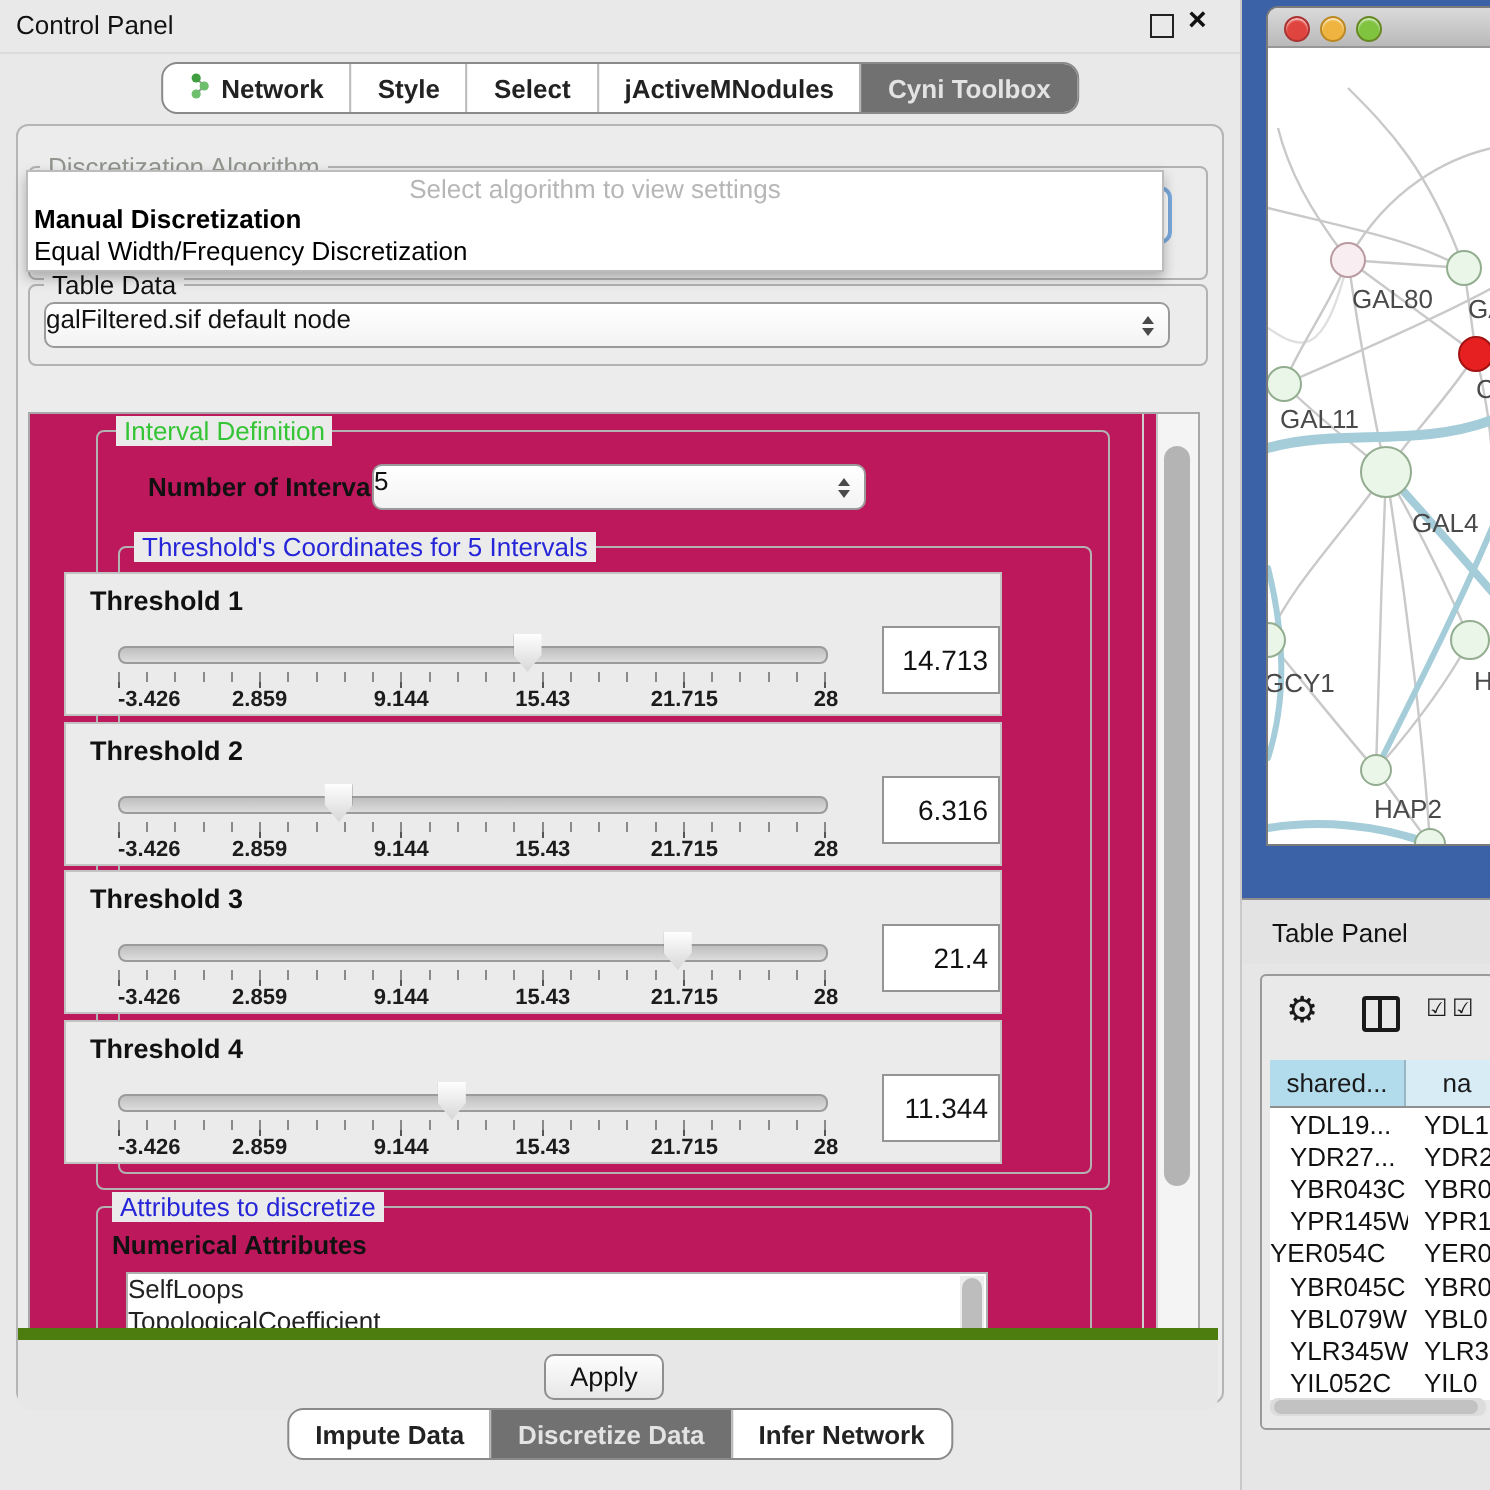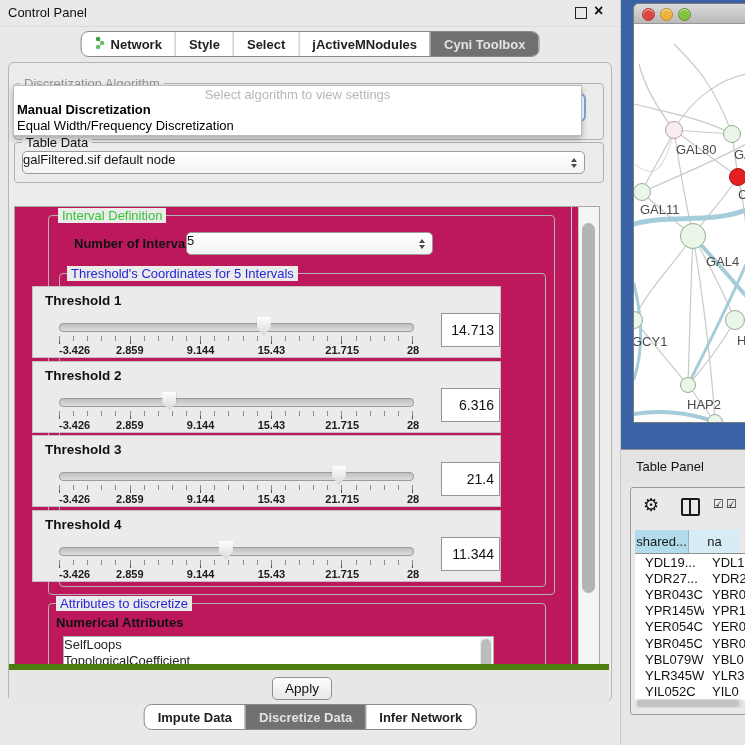--- a/index.html
+++ b/index.html
@@ -344,41 +344,41 @@
 <div id="table-panel">
   <span id="tp-gear">⚙</span>
   <span id="tp-colicon">
       <i></i>
     </span>
   <span class="tp-chk" style="left:82px">☑</span>
   <span class="tp-chk" style="left:95px">☑</span>
 
   <div id="tp-table">
     <div class="hrow">
-      <div class="hcell" style="width:54px;background:#b2dbec">shared...</div>
+      <div class="hcell" style="width:68px;background:#b2dbec">shared...</div>
       <div class="hcell" style="width:51px;background:#d8ecf5;border-right:none">na</div>
     </div>
     <div class="trow">
       <div class="tcell" style="width:69px;padding-left:10px">YDL19...</div>
       <div class="tcell" style="width:51px;padding-left:8px">YDL1</div>
     </div>
     <div class="trow">
       <div class="tcell" style="width:69px;padding-left:10px">YDR27...</div>
       <div class="tcell" style="width:51px;padding-left:8px">YDR2</div>
     </div>
     <div class="trow">
       <div class="tcell" style="width:69px;padding-left:10px">YBR043C</div>
       <div class="tcell" style="width:51px;padding-left:8px">YBR0</div>
     </div>
     <div class="trow">
       <div class="tcell" style="width:69px;padding-left:10px">YPR145W</div>
       <div class="tcell" style="width:51px;padding-left:8px">YPR1</div>
     </div>
     <div class="trow">
-      <div class="tcell" style="width:69px;padding-left:10px">YER054C</div>
+      <div class="tcell" style="width:69px;">YER054C</div>
       <div class="tcell" style="width:51px;padding-left:8px">YER0</div>
     </div>
     <div class="trow">
       <div class="tcell" style="width:69px;padding-left:10px">YBR045C</div>
       <div class="tcell" style="width:51px;padding-left:8px">YBR0</div>
     </div>
     <div class="trow">
       <div class="tcell" style="width:69px;padding-left:10px">YBL079W</div>
       <div class="tcell" style="width:51px;padding-left:8px">YBL0</div>
     </div>

